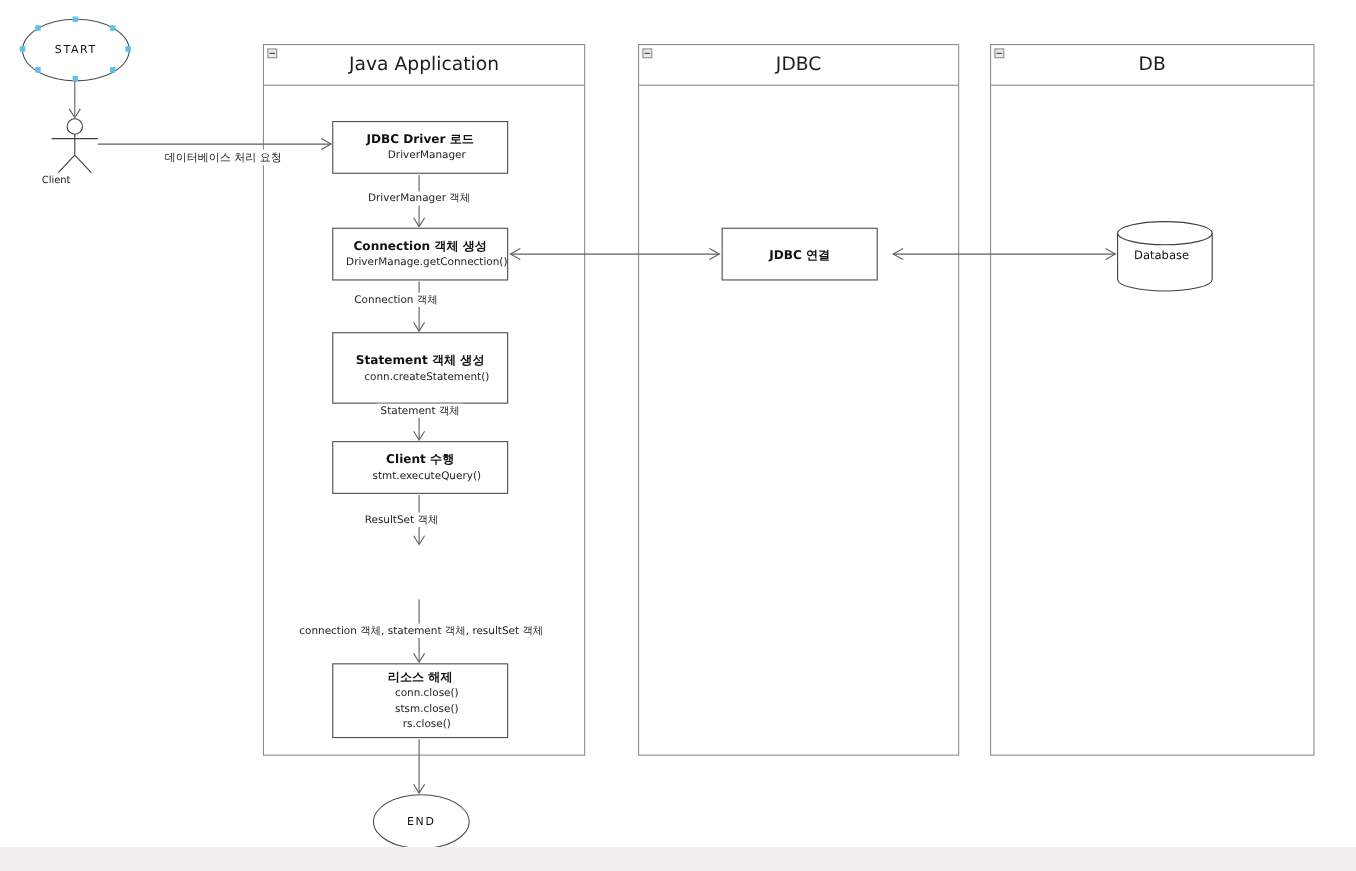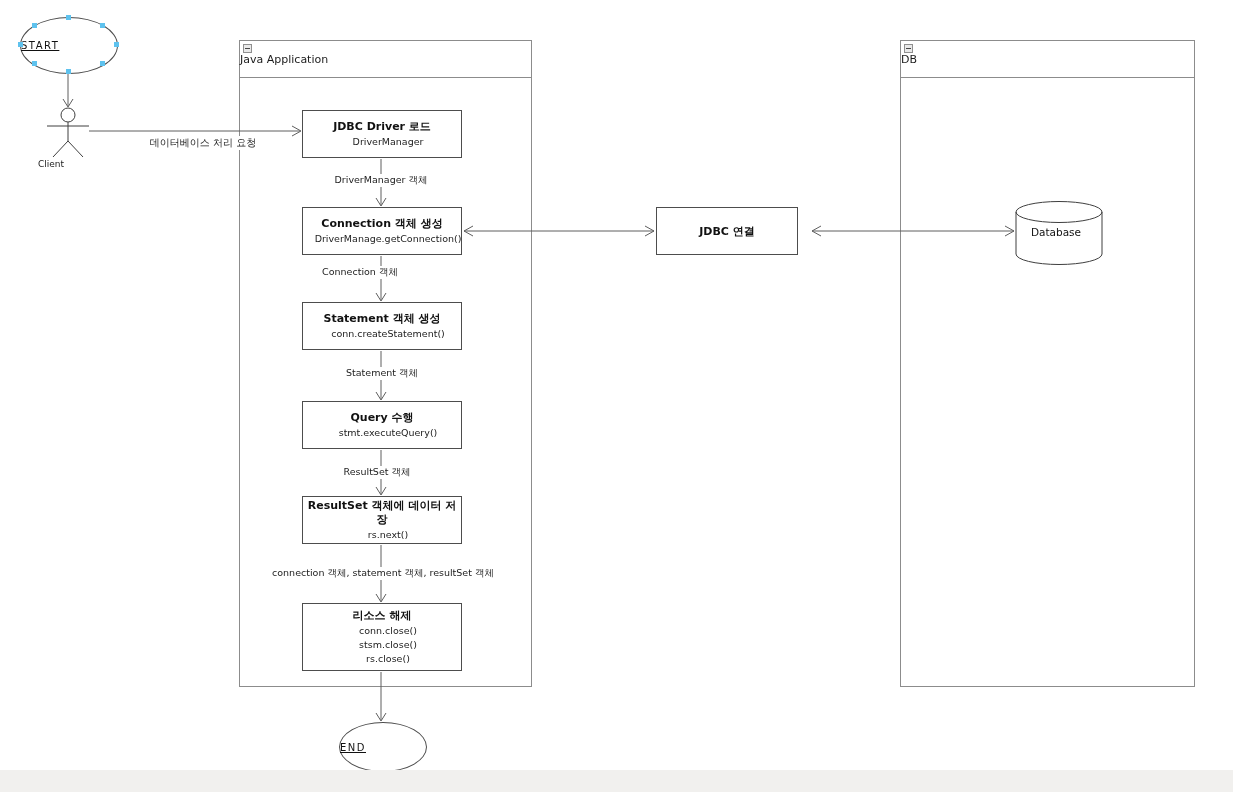--- a/index.html
+++ b/index.html
@@ -6,37 +6,37 @@
   #canvas{
     position:relative;width:1233px;height:792px;overflow:hidden;
     background:#ffffff;font-family:"DejaVu Sans",sans-serif;color:#1c1c1c;
   }
   .abs{position:absolute;}
   .footer-strip{left:0;top:770px;width:1233px;height:22px;background:#f1f0ee;}
 
   
   .terminal{
     border:1px solid #4d4d4d;border-radius:50%;background:#fff;
-    display:flex;align-items:center;
-    font-size:10px;letter-spacing:1.5px;color:#111;text-decoration:underline;
+    display:flex;align-items:center;justify-content:center;
+    font-size:10px;letter-spacing:1.5px;color:#111;
   }
   #start-node{left:20px;top:17px;width:96px;height:55px;}
   #end-node{left:339px;top:722px;width:86px;height:48px;}
 
   .handle{width:5px;height:5px;background:#5ec2ee;position:absolute;z-index:6;}
 
   
   .lane{
     border:1px solid #8c8c8c;background:transparent;box-sizing:border-box;
   }
   .lane-header{
     position:absolute;left:0;top:0;right:0;height:36px;
     border-bottom:1px solid #8c8c8c;
-    display:flex;align-items:center;justify-content:flex-start;
-    font-size:11px;color:#1c1c1c;
+    display:flex;align-items:center;justify-content:center;
+    font-size:17px;color:#1c1c1c;
   }
   .collapse-icon{
     position:absolute;left:3px;top:3px;width:9px;height:9px;
     border:1px solid #8f8f8f;background:#e9e9e9;box-sizing:border-box;
     display:flex;align-items:center;justify-content:center;
   }
   .collapse-icon .minus{width:5px;height:0;border-top:1px solid #444;}
 
   
   .step-box{
@@ -72,20 +72,28 @@
 
   <div class="abs lane" style="left:239px;top:40px;width:293px;height:647px;">
     <div class="lane-header">
       <div class="collapse-icon">
           <div class="minus"></div>
         </div>
       <span>Java Application</span>
     </div>
   </div>
 
+  <div class="abs lane" style="left:580px;top:40px;width:292px;height:647px;">
+    <div class="lane-header">
+      <div class="collapse-icon">
+          <div class="minus"></div>
+        </div>
+      <span>JDBC</span>
+    </div>
+  </div>
 
   <div class="abs lane" style="left:900px;top:40px;width:295px;height:647px;">
     <div class="lane-header">
       <div class="collapse-icon">
           <div class="minus"></div>
         </div>
       <span>DB</span>
     </div>
   </div>
 
@@ -172,46 +180,42 @@
   <div class="abs step-box" style="top:110px;height:48px;">
     <div class="step-title">JDBC Driver 로드</div>
     <div class="step-code">DriverManager</div>
   </div>
 
   <div class="abs step-box" style="top:207px;height:48px;">
     <div class="step-title">Connection 객체 생성</div>
     <div class="step-code">DriverManage.getConnection()</div>
   </div>
 
-  <div class="abs step-box" style="top:302px;height:48px;">
+  <div class="abs step-box" style="top:302px;height:65px;">
     <div class="step-title">Statement 객체 생성</div>
     <div class="step-code">conn.createStatement()</div>
   </div>
 
   <div class="abs step-box" style="top:401px;height:48px;">
-    <div class="step-title">Query 수행</div>
+    <div class="step-title">Client 수행</div>
     <div class="step-code">stmt.executeQuery()</div>
   </div>
 
-  <div class="abs step-box" style="top:496px;height:48px;">
-    <div class="step-title">ResultSet 객체에 데이터 저장</div>
-    <div class="step-code">rs.next()</div>
-  </div>
 
   <div class="abs step-box" style="top:603px;height:68px;">
     <div class="step-title">리소스 해제</div>
     <div class="step-code">conn.close()</div>
     <div class="step-code">stsm.close()</div>
     <div class="step-code">rs.close()</div>
   </div>
 
   <div class="abs flow-label" style="left:381px;top:174px;">DriverManager 객체</div>
   <div class="abs flow-label" style="left:360px;top:266px;">Connection 객체</div>
   <div class="abs flow-label" style="left:382px;top:367px;">Statement 객체</div>
-  <div class="abs flow-label" style="left:377px;top:466px;">ResultSet 객체</div>
+  <div class="abs flow-label" style="left:365px;top:466px;">ResultSet 객체</div>
   <div class="abs flow-label" style="left:383px;top:567px;">connection 객체, statement 객체, resultSet 객체</div>
 
   <div class="abs plain-box" style="left:656px;top:207px;width:142px;height:48px;">
     <span>JDBC 연결</span>
   </div>
 
   <div class="abs db-label" style="left:1016px;top:226px;width:80px;">Database</div>
 
   <div id="end-node" class="abs terminal">
     <span>END</span>

